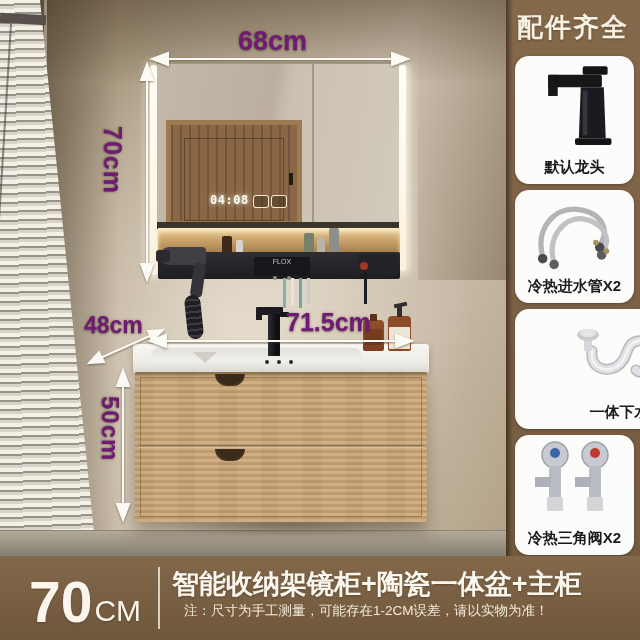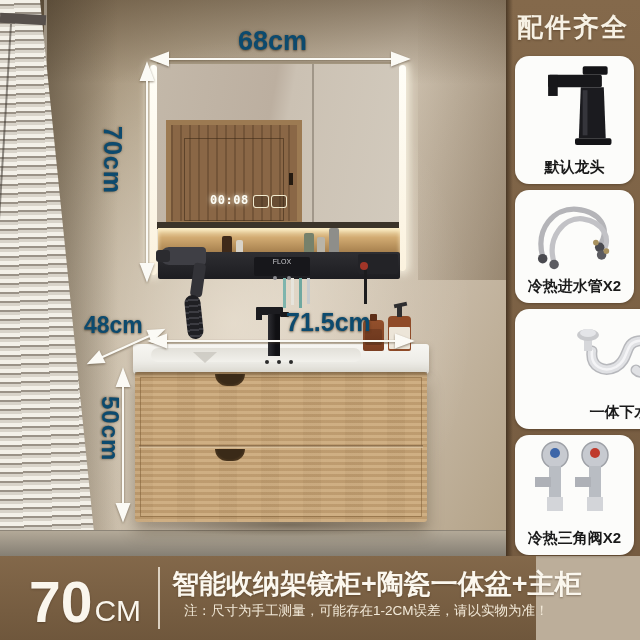--- a/index.html
+++ b/index.html
@@ -1,19 +1,19 @@
 <!DOCTYPE html>
 <html><head>
 <meta charset="utf-8">
 <style>
   html,body{margin:0;padding:0;background:#222;}
   .stage{position:relative;width:640px;height:640px;overflow:hidden;
          font-family:"Liberation Sans","DejaVu Sans",sans-serif;background:#bcae9a;}
   .abs{position:absolute;}
-  .measure{color:#0c4a6e;font-weight:bold;
+  .measure{color:#701a75;font-weight:bold;
            text-shadow:0 1px 2px rgba(70,55,35,.6),0 0 3px rgba(70,55,35,.35);}
   .vtext{writing-mode:vertical-rl;}
   .arrows{filter:drop-shadow(0 1px 1px rgba(70,55,35,.55));pointer-events:none;}
   .card{background:#fcfcfa;border-radius:14px;box-shadow:0 1px 3px rgba(45,30,15,.4);
         display:flex;flex-direction:column;align-items:center;left:9px;width:119px;position:absolute;}
   .card .icon-wrap{flex:1;width:100%;display:flex;align-items:center;justify-content:center;}
   .card .lbl{font-size:15px;font-weight:600;color:#1a1a1a;padding:0 2px 7px 2px;white-space:nowrap;}
   .ledge{background:linear-gradient(180deg,#fffef8,#fbf2de);border-radius:3px;
          box-shadow:0 0 9px 3px rgba(255,252,235,.85);}
   .clockbadge{border:1px solid rgba(250,243,215,.95);border-radius:3px;background:rgba(40,30,18,.35);}
@@ -56,21 +56,21 @@
                 border-top:2px solid #a3967f;box-sizing:border-box;">
       <div class="abs" style="left:9px;top:56px;width:136px;height:106px;box-sizing:border-box;
                   background:#8a6746;border:5px solid #9c7a52;
                   background-image:repeating-linear-gradient(90deg,rgba(58,38,20,.28) 0 2px,rgba(58,38,20,0) 2px 9px);">
         <div class="abs" style="left:13px;top:13px;right:13px;bottom:0;border:1px solid rgba(56,38,20,.55);"></div>
         <div class="abs" style="left:118px;top:48px;width:4px;height:12px;background:#241a10;"></div>
       </div>
       <div class="abs" style="left:155px;top:0;width:2px;height:162px;background:rgba(90,80,66,.38);"></div>
       <div class="abs" style="left:53px;top:129px;width:40px;height:15px;
                   font:bold 12px 'DejaVu Sans Mono',monospace;color:#fdfdf5;letter-spacing:.5px;
-                  text-shadow:0 0 5px rgba(255,255,240,.9);">00:08</div>
+                  text-shadow:0 0 5px rgba(255,255,240,.9);">04:08</div>
       <div class="abs clockbadge" style="left:96px;top:131px;width:14px;height:11px;"></div>
       <div class="abs clockbadge" style="left:114px;top:131px;width:14px;height:11px;"></div>
     </div>
     <div class="abs" style="left:7px;top:160px;width:242px;height:7px;background:#3b342a;"></div>
   </div>
 
   <div class="abs" style="left:158px;top:228px;width:242px;height:27px;
               background:linear-gradient(180deg,#f6e5ba 0%,#d2ab72 35%,#9e7847 100%);
               box-shadow:inset 0 2px 4px rgba(255,242,205,.85);"></div>
   <div class="abs bottle" style="left:222px;top:236px;width:10px;height:17px;background:#3f2a1a;"></div>
@@ -241,21 +241,21 @@
           <circle cx="70" cy="14" r="5" fill="#bf3a2c"></circle>
           <rect x="64" y="27" width="12" height="32" fill="#b9bdc3"></rect>
           <rect x="50" y="38" width="16" height="10" fill="#aeb1b7"></rect>
           <rect x="62" y="58" width="16" height="14" fill="#d3d5d9"></rect>
         </svg>
       </div>
       <div class="lbl">冷热三角阀X2</div>
     </div>
   </div>
 
-  <div class="abs" style="left:0;top:556px;width:536px;height:84px;
+  <div class="abs" style="left:0;top:556px;width:640px;height:84px;
               background:linear-gradient(180deg,#83684a,#6f573c);">
     <div class="abs" style="left:18px;top:0;width:134px;height:84px;display:flex;align-items:flex-end;
                 justify-content:center;color:#faf6ed;text-shadow:0 1px 2px rgba(55,38,20,.4);">
       <span style="font-size:57px;font-weight:bold;line-height:76px;">70</span>
       <span style="font-size:30px;font-weight:normal;line-height:30px;margin:12px 0 14px 2px;">CM</span>
     </div>
     <div class="abs" style="left:158px;top:11px;width:2px;height:62px;background:rgba(245,238,225,.8);"></div>
     <div class="abs" style="left:172px;top:10px;width:466px;font-size:27px;font-weight:bold;color:#fbf7ee;
                 white-space:nowrap;text-shadow:0 1px 2px rgba(55,38,20,.4);">智能收纳架镜柜+陶瓷一体盆+主柜</div>
     <div class="abs" style="left:184px;top:46px;width:430px;font-size:13.5px;color:#f2e9d8;white-space:nowrap;">注：尺寸为手工测量，可能存在1-2CM误差，请以实物为准！</div>

